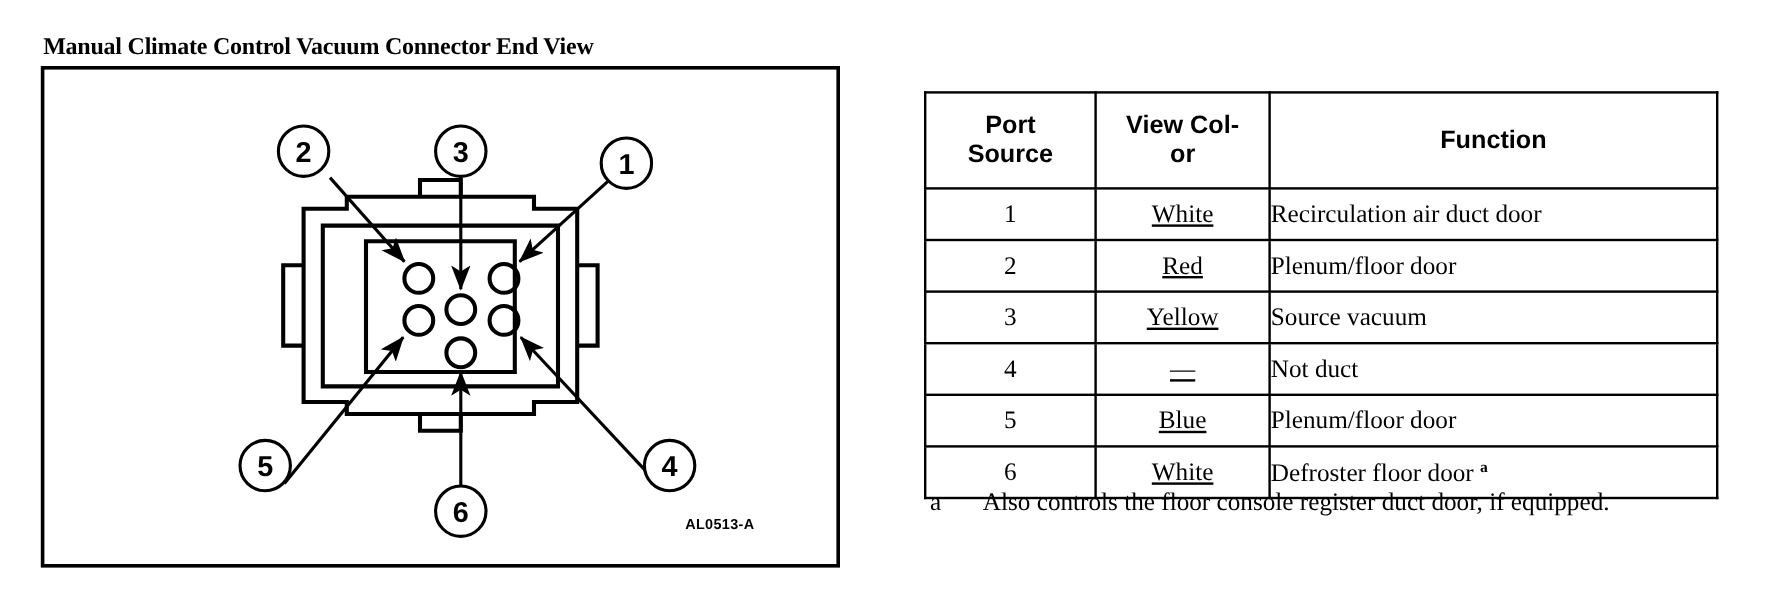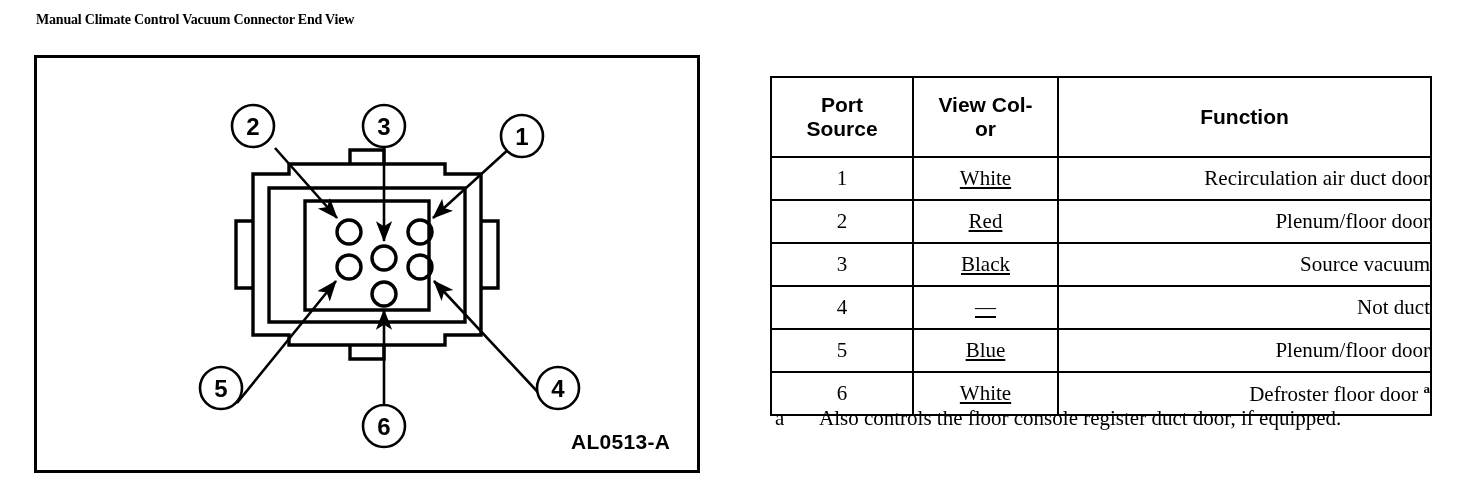--- a/index.html
+++ b/index.html
@@ -13,24 +13,24 @@
     position: relative;
     font-family: "Liberation Serif", serif;
     color: #000000;
     overflow: hidden;
   }
 
   
   #figure-title {
     position: absolute;
     left: 36px;
-    top: 12px;
-    font-family: "Liberation Serif", serif;
-    font-weight: bold;
-    font-size: 14px;
+    top: 28px;
+    font-family: "Liberation Serif", serif;
+    font-weight: bold;
+    font-size: 20px;
     letter-spacing: -0.2px;
     white-space: nowrap;
   }
 
   
   #figure-panel {
     position: absolute;
     left: 34px;
     top: 55px;
     width: 666px;
@@ -43,21 +43,21 @@
     position: absolute;
     left: 0;
     top: 0;
   }
   #figure-ref {
     position: absolute;
     left: 534px;
     top: 372px;
     font-family: "Liberation Sans", sans-serif;
     font-weight: bold;
-    font-size: 21px;
+    font-size: 12px;
     letter-spacing: 0.3px;
   }
 
   
   #port-table-wrap {
     position: absolute;
     left: 770px;
     top: 76px;
     width: 662px;
   }
@@ -85,21 +85,21 @@
   .col-func { width: auto; border-radius: 29px; }
 
   table#port-table tbody td {
     font-family: "Liberation Serif", serif;
     font-size: 21px;
     height: 41px;
     vertical-align: middle;
   }
   td.c-port { text-align: center; }
   td.c-color { text-align: center; text-decoration: underline; }
-  td.c-func { text-align: right; padding-left: 10px; }
+  td.c-func { text-align: left; padding-left: 10px; }
 
   .sup-note {
     font-size: 13px;
     vertical-align: super;
     font-weight: bold;
   }
 
   
   #footnote {
     position: absolute;
@@ -238,21 +238,21 @@
           <td class="c-color">White</td>
           <td class="c-func"><span>Recirculation air duct door</span></td>
         </tr>
         <tr>
           <td class="c-port">2</td>
           <td class="c-color">Red</td>
           <td class="c-func"><span>Plenum/floor door</span></td>
         </tr>
         <tr>
           <td class="c-port">3</td>
-          <td class="c-color">Black</td>
+          <td class="c-color">Yellow</td>
           <td class="c-func"><span>Source vacuum</span></td>
         </tr>
         <tr>
           <td class="c-port">4</td>
           <td class="c-color">—</td>
           <td class="c-func"><span>Not duct</span></td>
         </tr>
         <tr>
           <td class="c-port">5</td>
           <td class="c-color">Blue</td>

